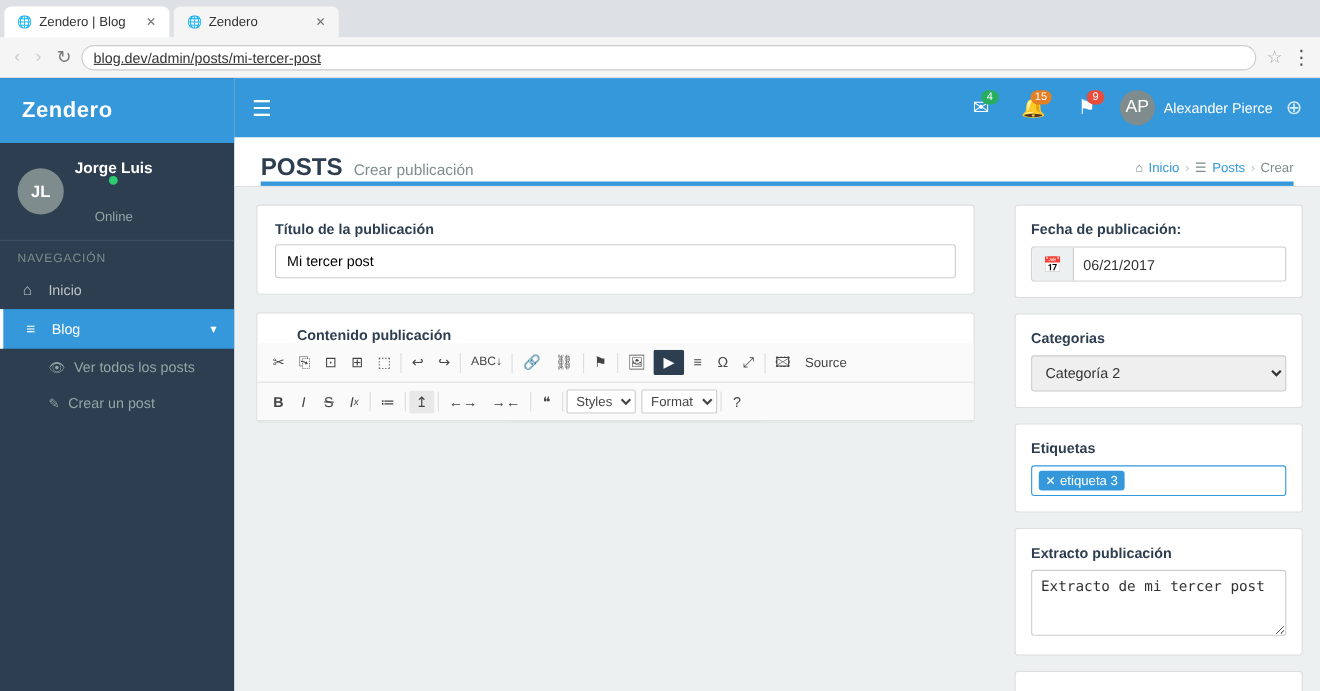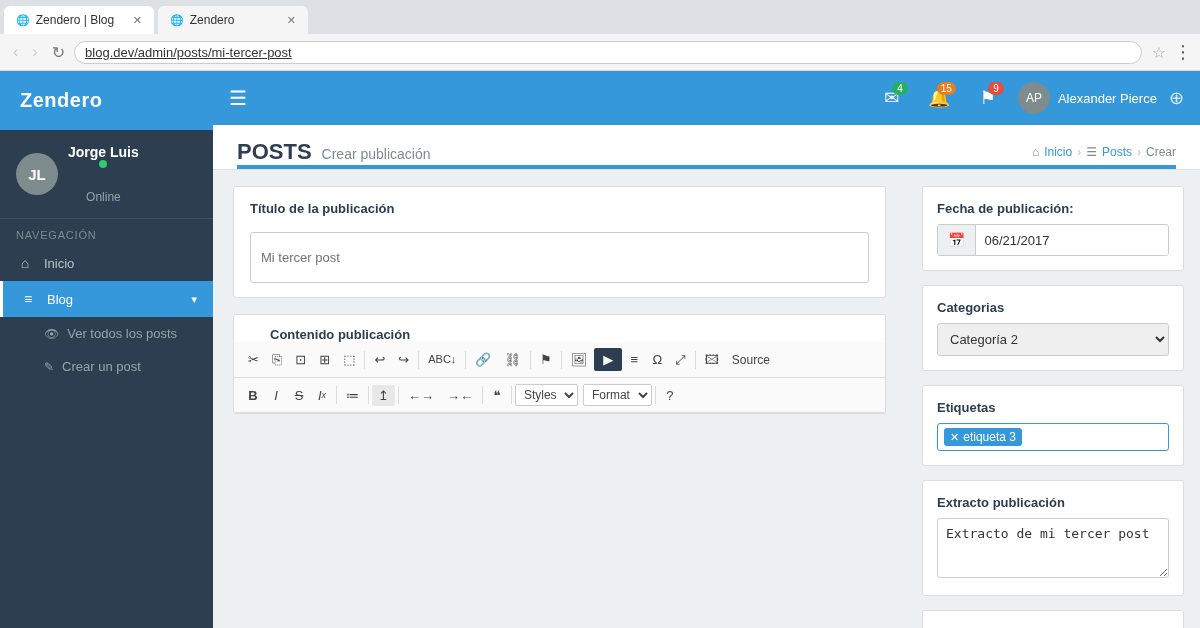--- a/index.html
+++ b/index.html
@@ -187,21 +187,21 @@
       cursor: pointer;
     }
     .topbar-user-avatar {
       width: 32px;
       height: 32px;
       border-radius: 50%;
       background: #7f8c8d;
       display: flex;
       align-items: center;
       justify-content: center;
-      font-size: 12px;
+      font-size: 16px;
       color: #fff;
     }
     .topbar-user-name { font-size: 13px; color: #fff; }
     .topbar-network-icon { font-size: 18px; color: rgba(255,255,255,0.8); }
 
     
     .main-area {
       flex: 1;
       display: flex;
       flex-direction: column;
@@ -268,30 +268,30 @@
       border-radius: 3px;
       border: 1px solid #ddd;
     }
     .form-group {
       padding: 14px 16px;
     }
     .form-label {
       font-size: 13px;
       font-weight: 600;
       color: #2c3e50;
-      margin-bottom: 16px;
+      margin-bottom: 6px;
       display: block;
     }
     .form-input {
       width: 100%;
-      padding: 17px 10px;
+      padding: 7px 10px;
       border: 1px solid #ccc;
       border-radius: 3px;
       font-size: 13px;
-      color: #737373;
+      color: #000000;
       outline: none;
     }
 
     
     .editor-wrapper {
       background: #fff;
       border-radius: 3px;
       border: 1px solid #ddd;
     }
     .editor-label {

